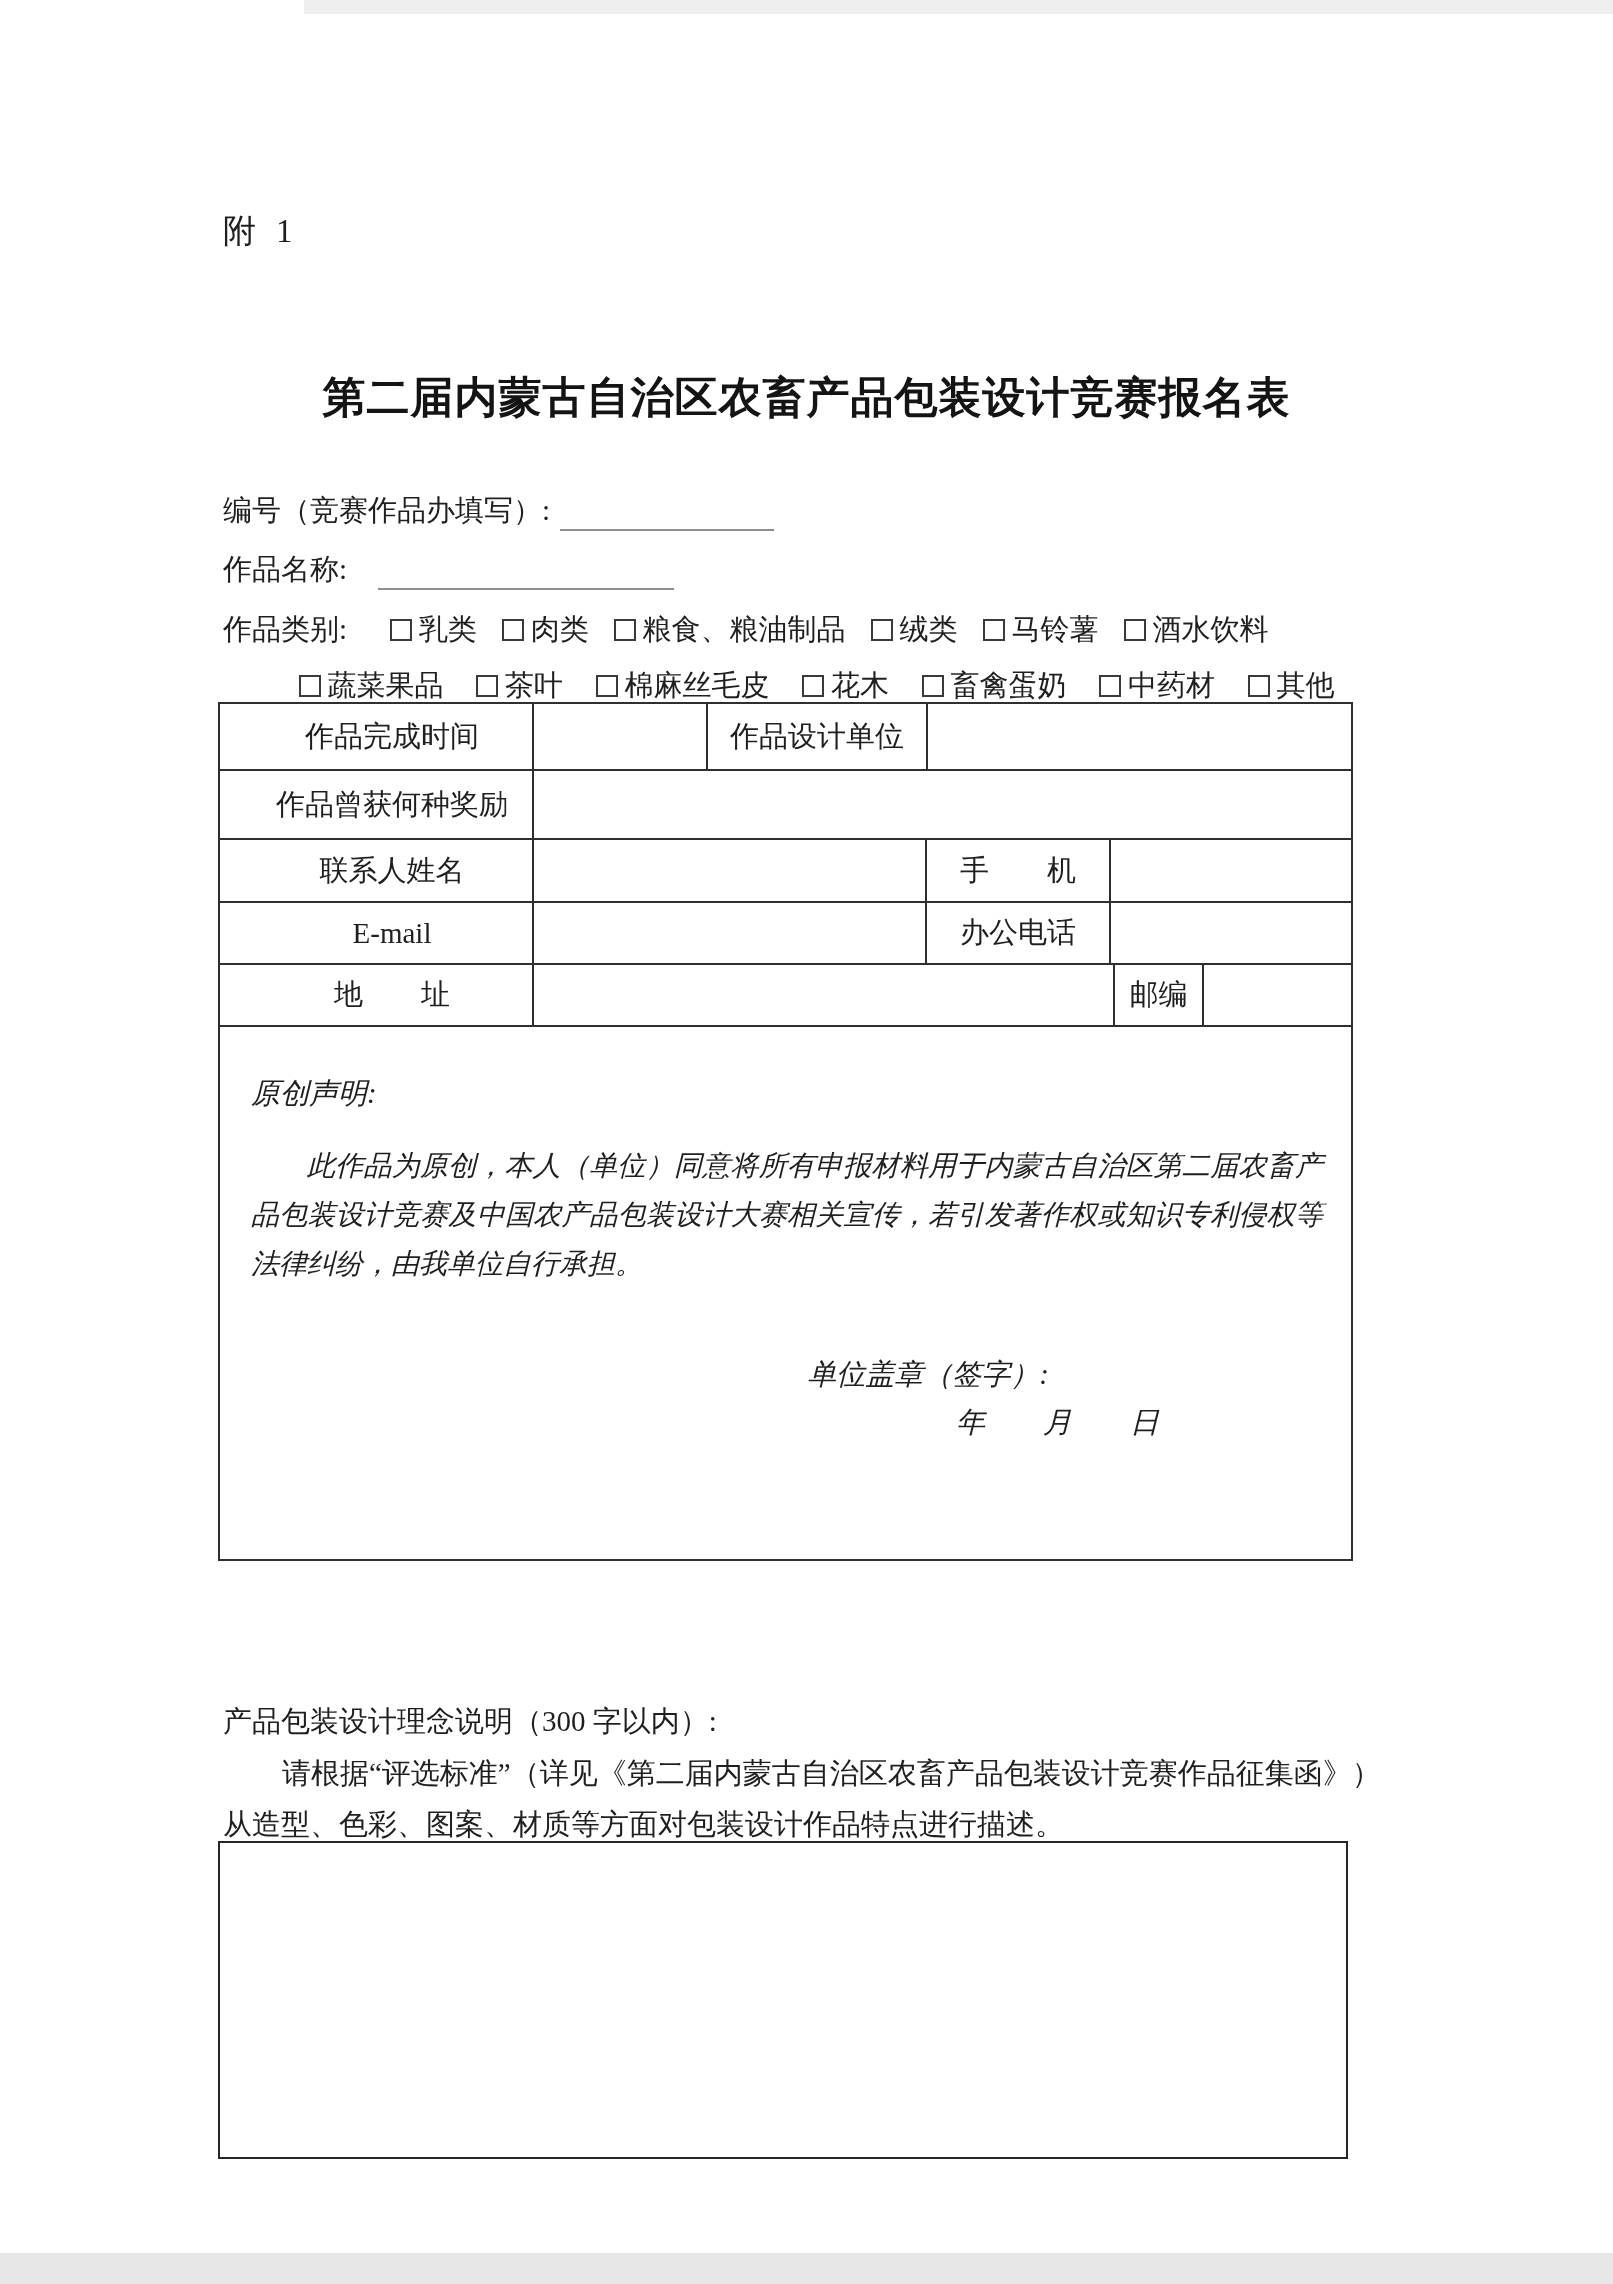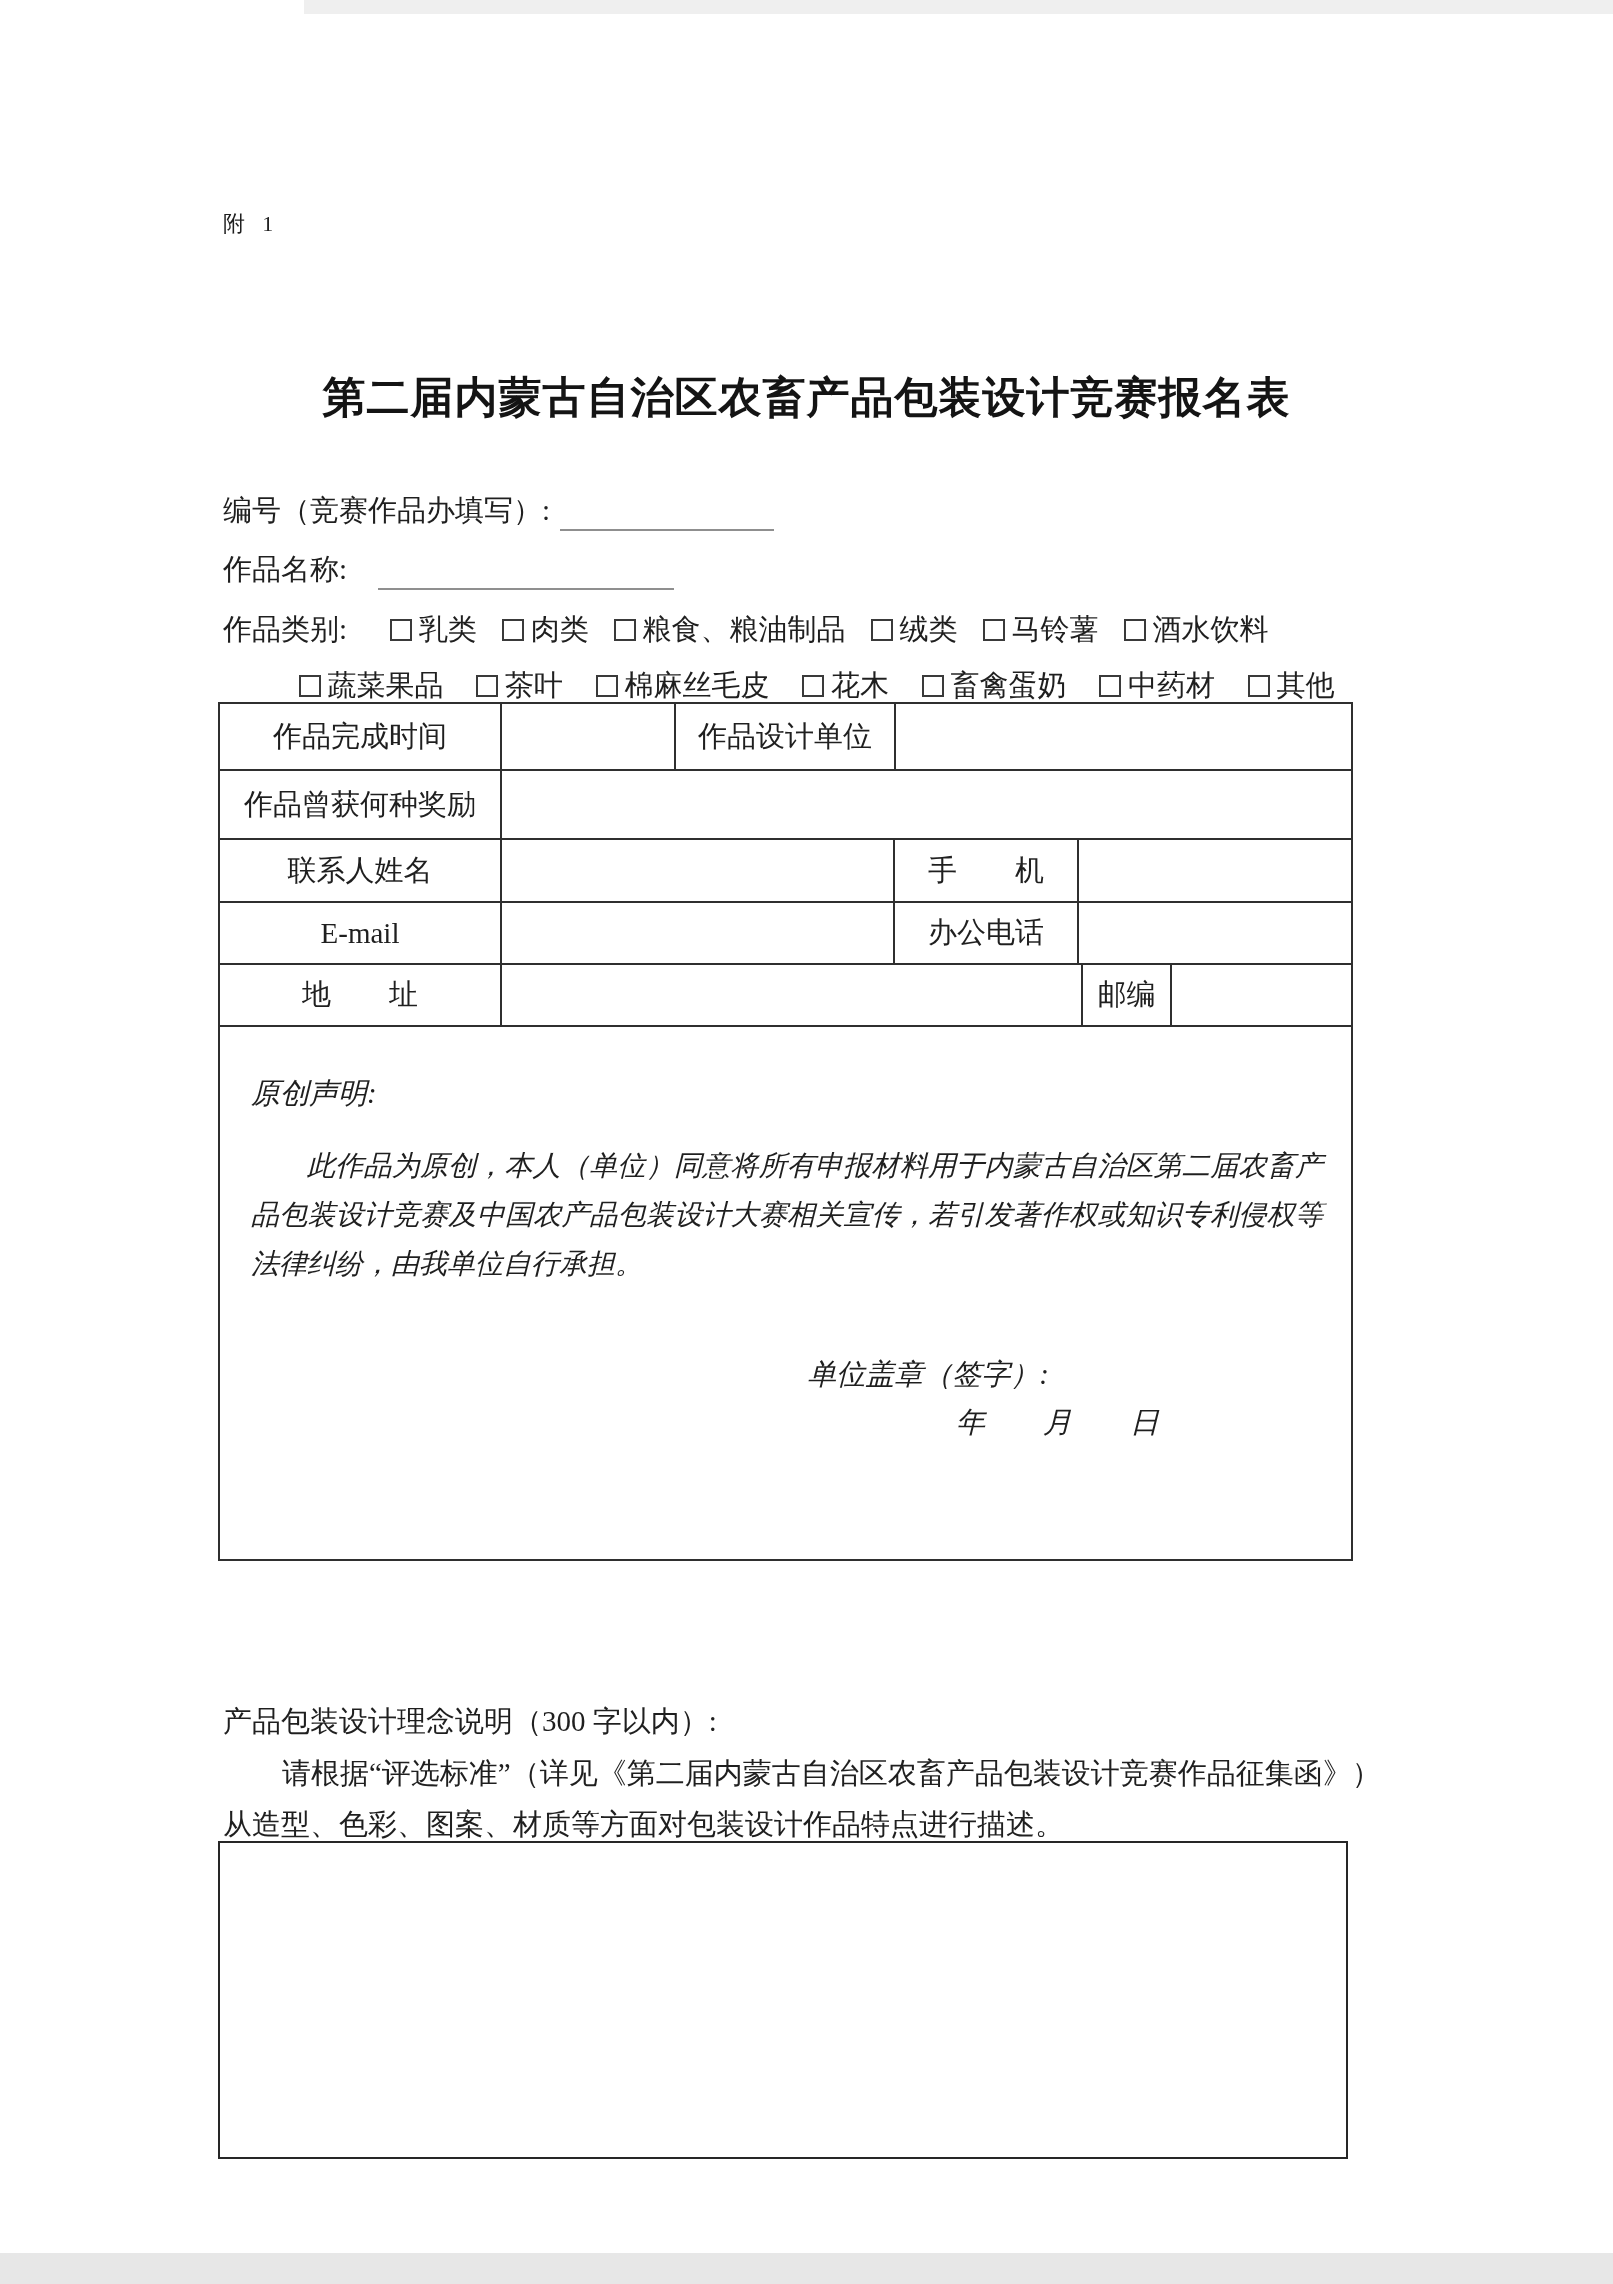--- a/index.html
+++ b/index.html
@@ -19,21 +19,21 @@
     background: #efefef;
   }
   .scan-band-bottom {
     position: absolute;
     left: 0; top: 2253px; width: 1613px; height: 31px;
     background: #e7e7e7;
   }
   .attachment {
     position: absolute;
     left: 223px; top: 209px;
-    font-size: 22px;
+    font-size: 33px;
     letter-spacing: 5.9px;
   }
   .title {
     position: absolute;
     left: 0; top: 369px; width: 100%;
     text-align: center;
     font-family: "Liberation Sans", "DejaVu Sans", sans-serif;
     font-weight: bold;
     font-size: 43px;
     letter-spacing: 1px;
@@ -80,21 +80,21 @@
   .trow { display: flex; border-top: 2px solid #2f2f2f; }
   .trow:first-child { border-top: none; }
   .tc {
     border-left: 2px solid #2f2f2f;
     display: flex;
     align-items: center;
     justify-content: center;
     font-size: 29px;
     text-align: center;
   }
-  .tc:first-child { border-left: none; }
+  .tc:first-child { border-left: none; margin-left: 32px; }
   .tc-fill { flex: 1; }
   .w-label { width: 280px; flex: none; }
   .hA { height: 65px; } .hB { height: 67px; } .hC { height: 67px; }
   .hD { height: 88px; } .hE { height: 61px; } .hF { height: 60px; }
   .hG { height: 60px; } .hH { height: 60px; }
   .wA2 { width: 174px; flex: none; }
   .wA3 { width: 220px; flex: none; }
   .wE2 { width: 393px; flex: none; }
   .wE3 { width: 184px; flex: none; }
   .wH2 { width: 581px; flex: none; }

